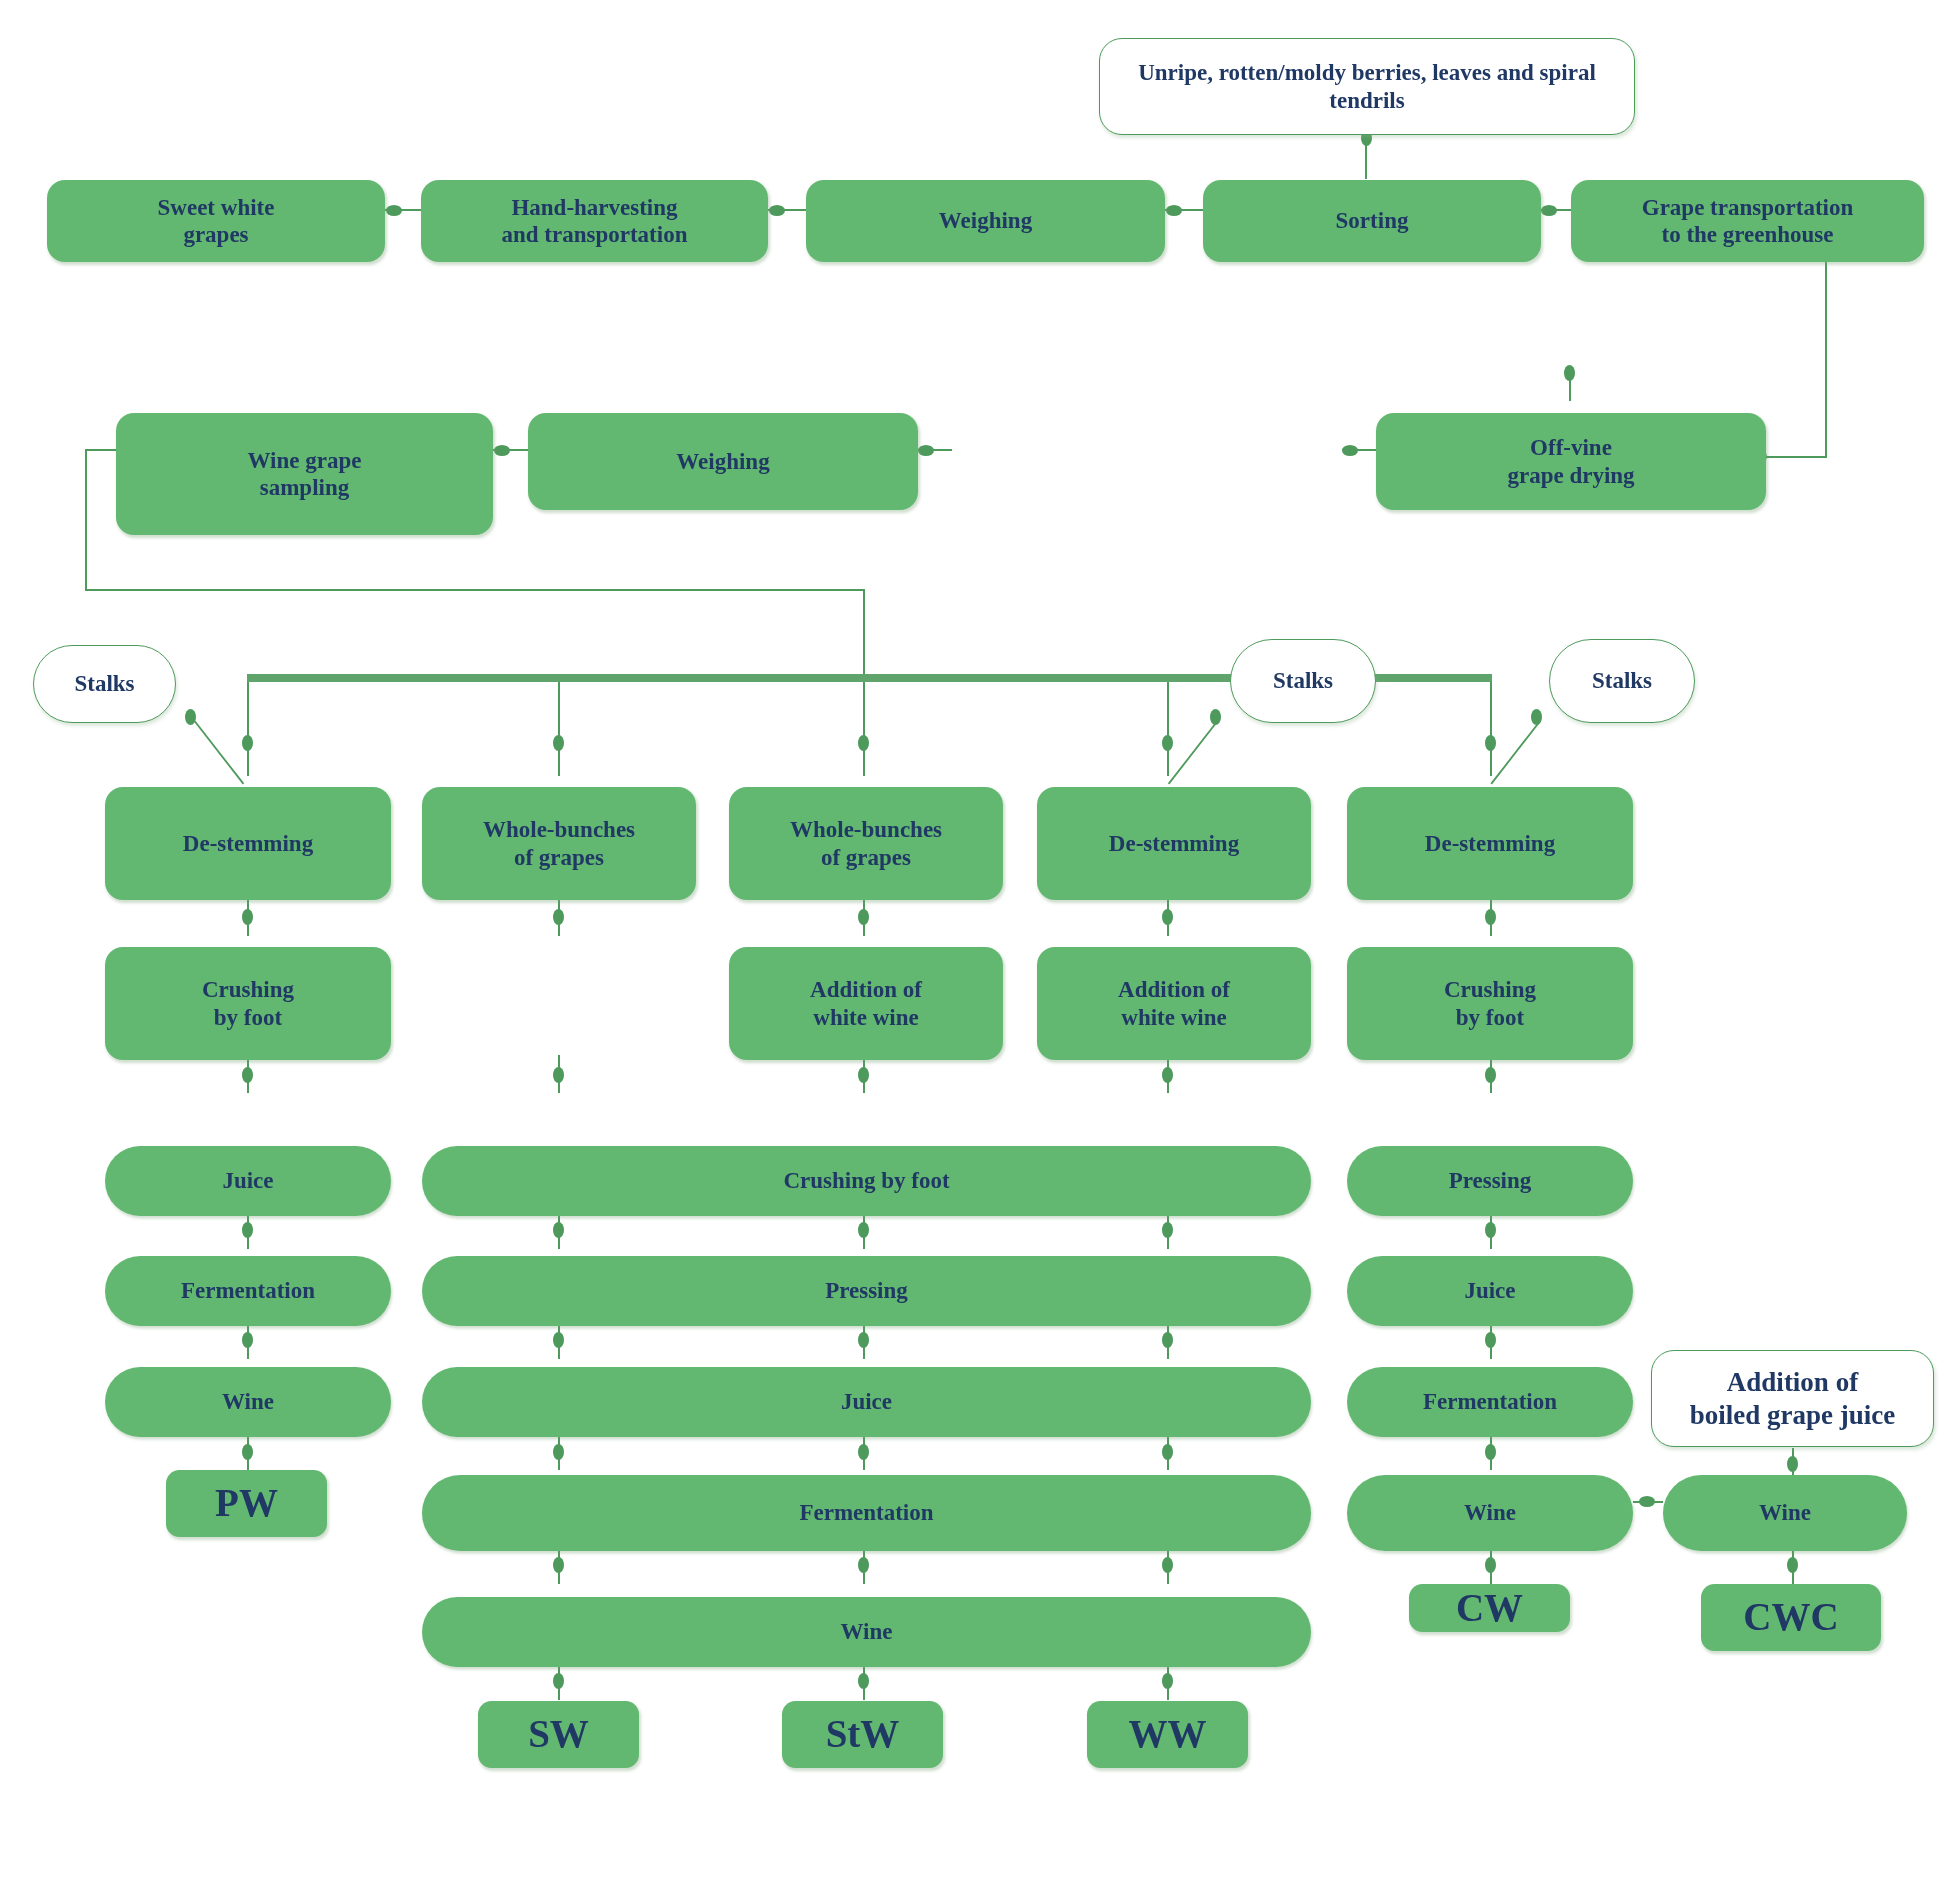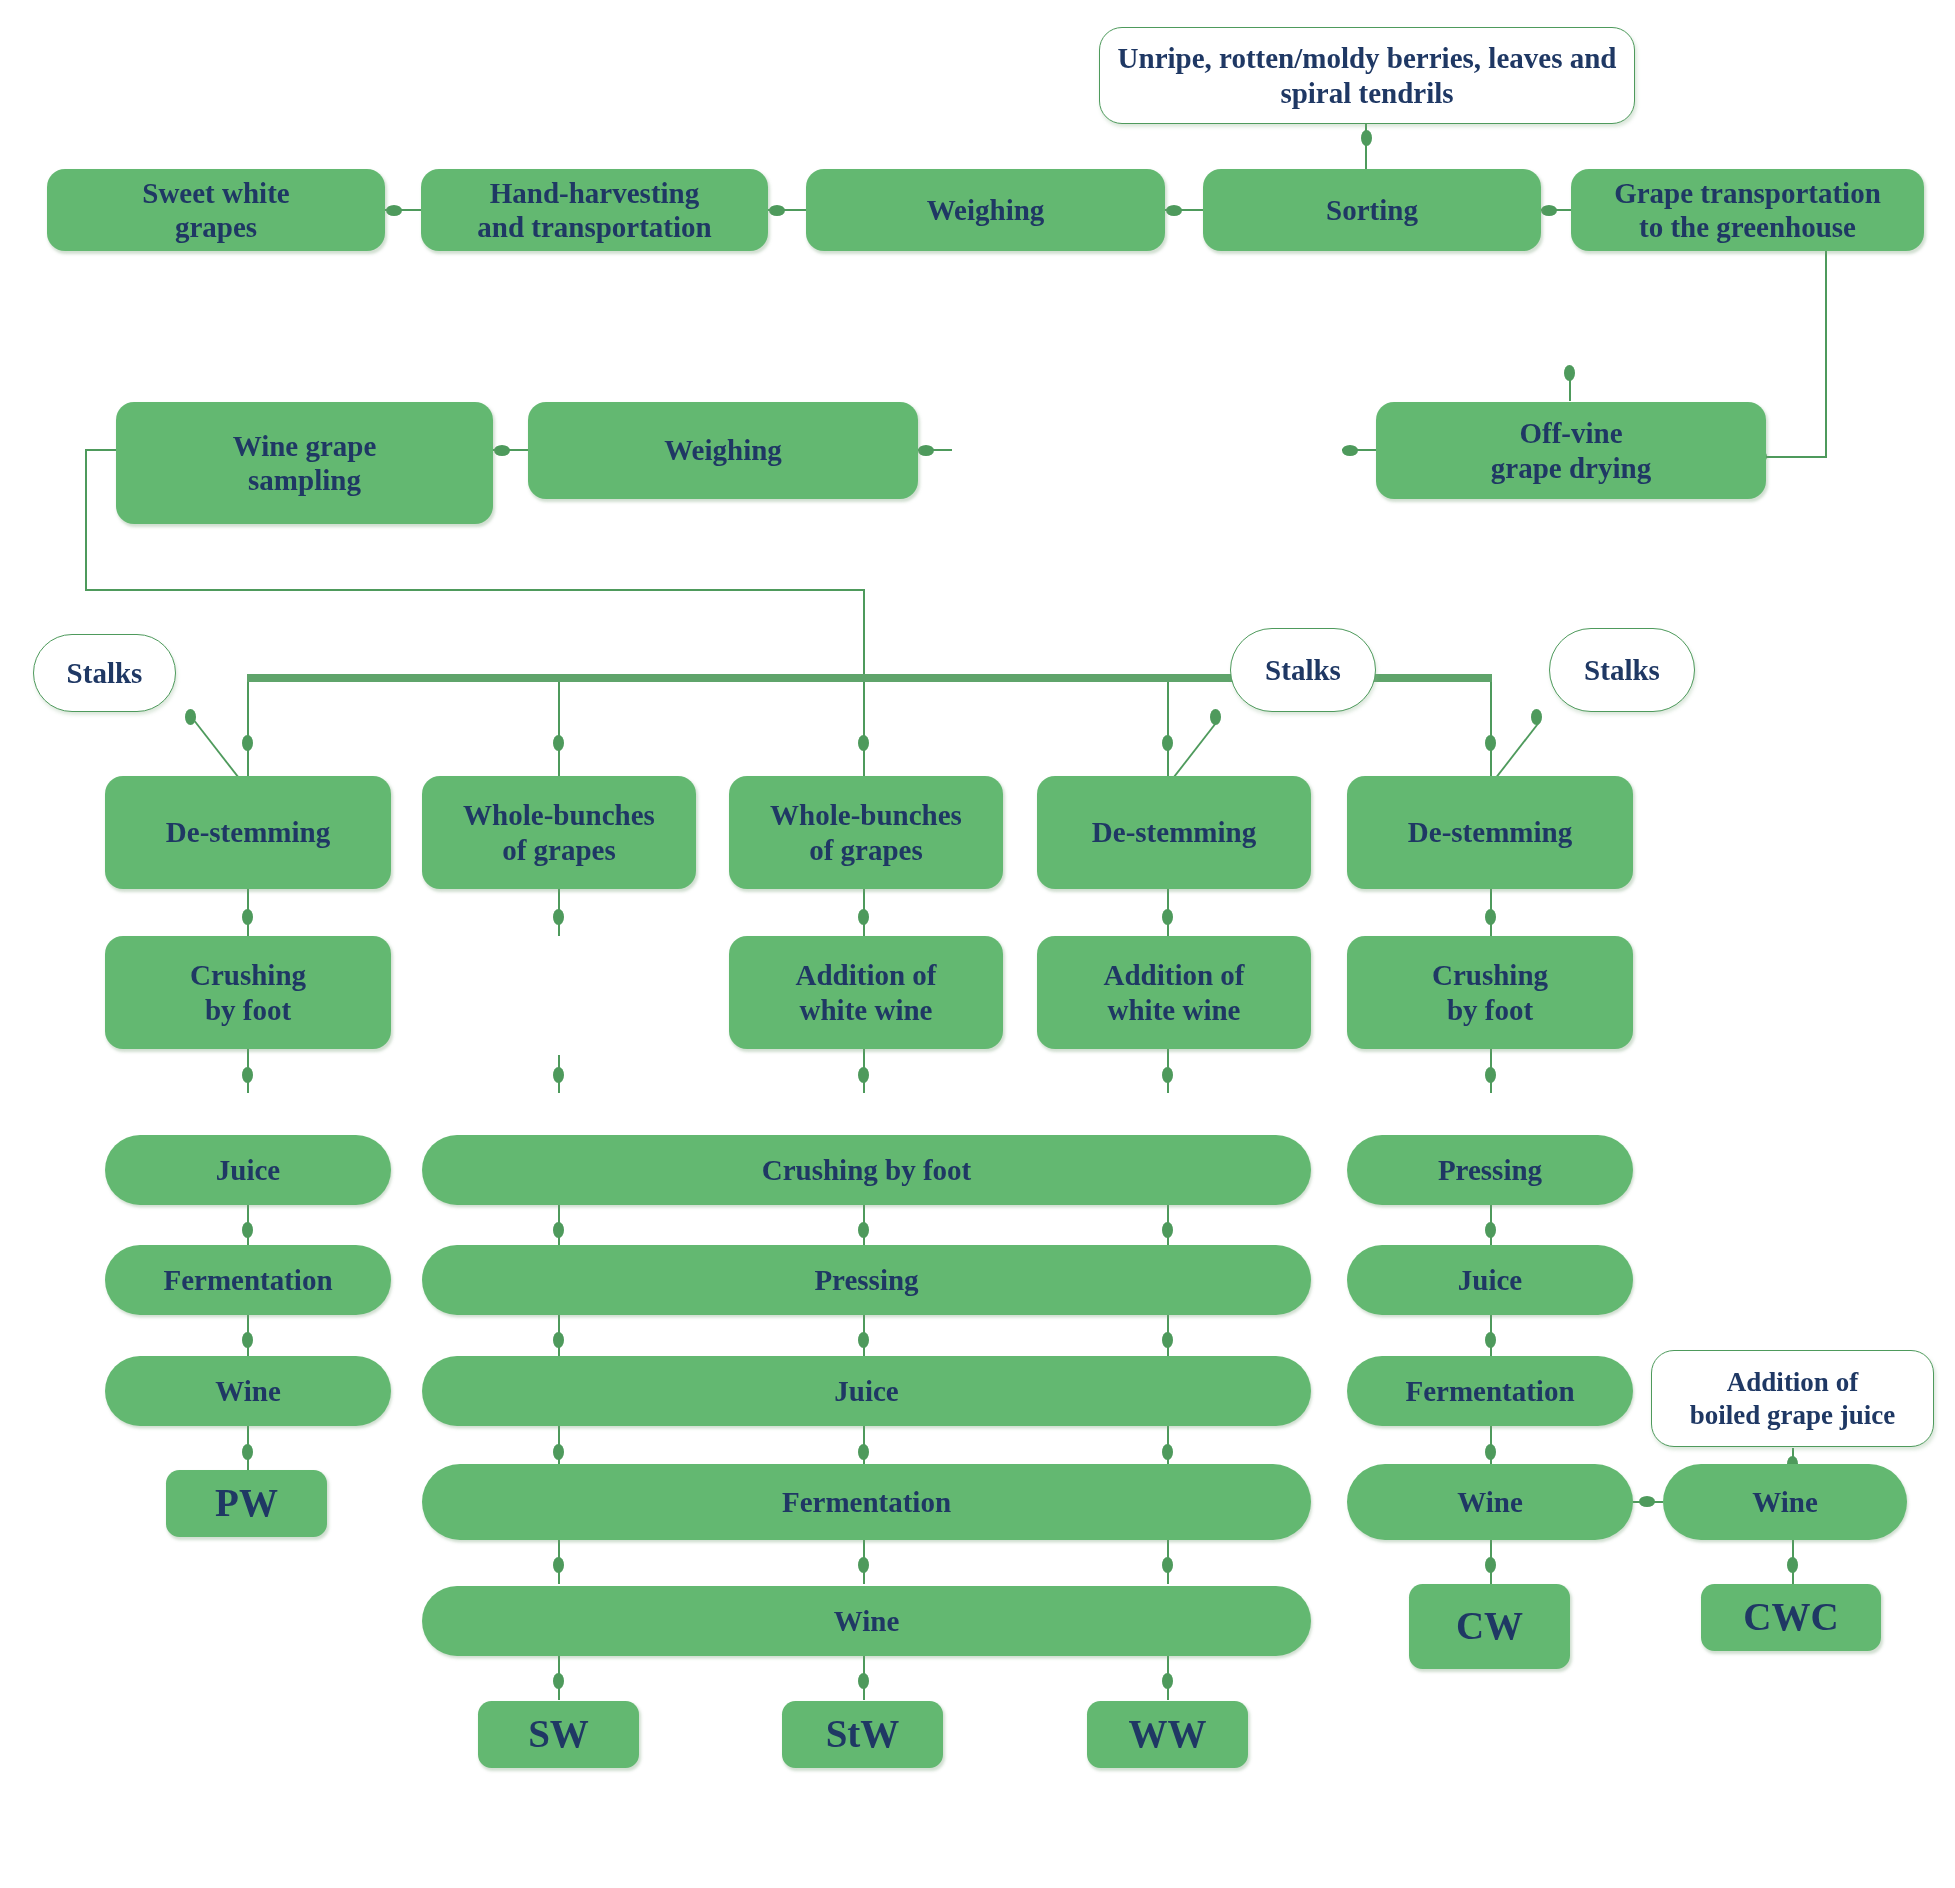--- a/index.html
+++ b/index.html
@@ -74,21 +74,21 @@
   }
   .dot.round{width:13.4px;height:13.4px;border-radius:50%;}
   .dot.h{width:16px;height:11px;}
   .diag{
     position:absolute;
     z-index:2;
     overflow:visible;
   }
   .diag line{stroke:#4E9A5C;stroke-width:3;}
   .fs-md{font-size:27px;}
-  .fs-lg{font-size:29px;}
+  .fs-lg{font-size:23px;margin-top:11px;}
   .fs-xl{font-size:39px;}
 </style>
 </head>
 <body>
 
 <div id="stage">
 
   <div class="callout fs-lg" style="left:1099px;top:27px;width:536px;height:97px;">Unripe, rotten/moldy berries,
 leaves and spiral tendrils</div>
   <div class="conn v" style="left:1365px;top:124px;height:55px;"></div>
@@ -284,21 +284,21 @@
   <div class="conn v" style="left:1167px;top:1540px;height:44px;"></div>
   <div class="dot" style="left:1162px;top:1557px;"></div>
 
   <div class="conn v" style="left:1490px;top:1540px;height:44px;"></div>
   <div class="dot" style="left:1485px;top:1557px;"></div>
   <div class="conn v" style="left:1792px;top:1540px;height:44px;"></div>
   <div class="dot" style="left:1787px;top:1557px;"></div>
 
   <div class="node pill fs-lg" style="left:422px;top:1586px;width:889px;height:70px;">Wine</div>
 
-  <div class="node small-radius fs-xl" style="left:1409px;top:1584px;width:161px;height:85px;">CW</div>
+  <div class="node small-radius fs-xl" style="left:1409px;top:1584px;width:161px;height:48px;">CW</div>
   <div class="node small-radius fs-xl" style="left:1701px;top:1584px;width:180px;height:67px;">CWC</div>
 
   <div class="conn v" style="left:558px;top:1656px;height:44px;"></div>
   <div class="dot" style="left:553px;top:1673px;"></div>
   <div class="conn v" style="left:863px;top:1656px;height:44px;"></div>
   <div class="dot" style="left:858px;top:1673px;"></div>
   <div class="conn v" style="left:1167px;top:1656px;height:44px;"></div>
   <div class="dot" style="left:1162px;top:1673px;"></div>
 
   <div class="node small-radius fs-xl" style="left:478px;top:1701px;width:161px;height:67px;">SW</div>

